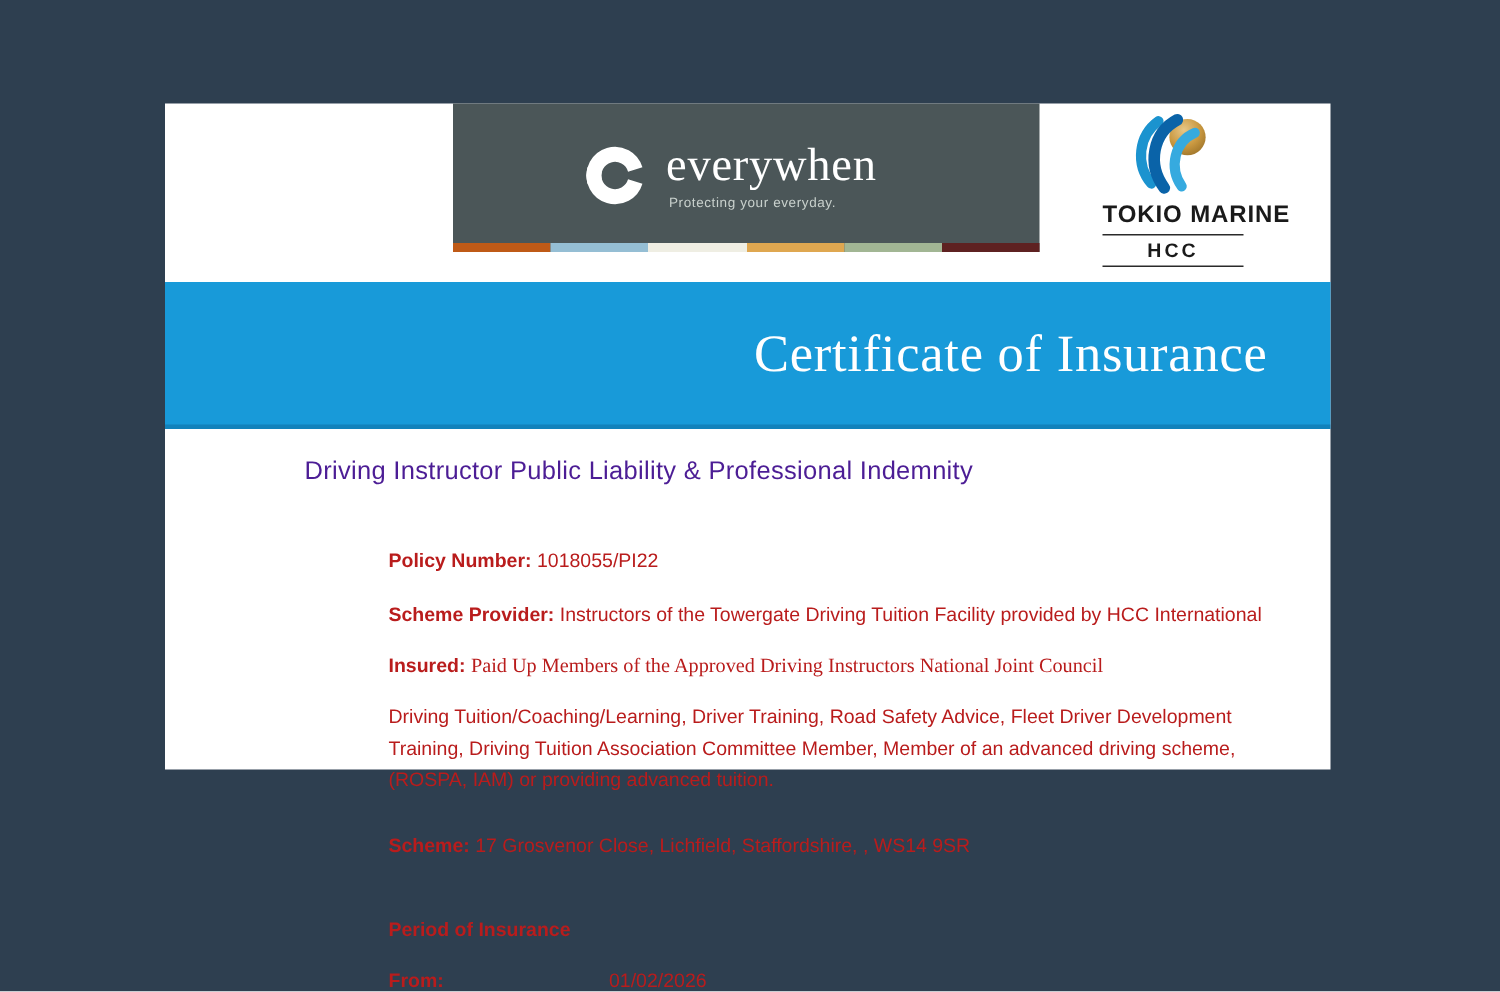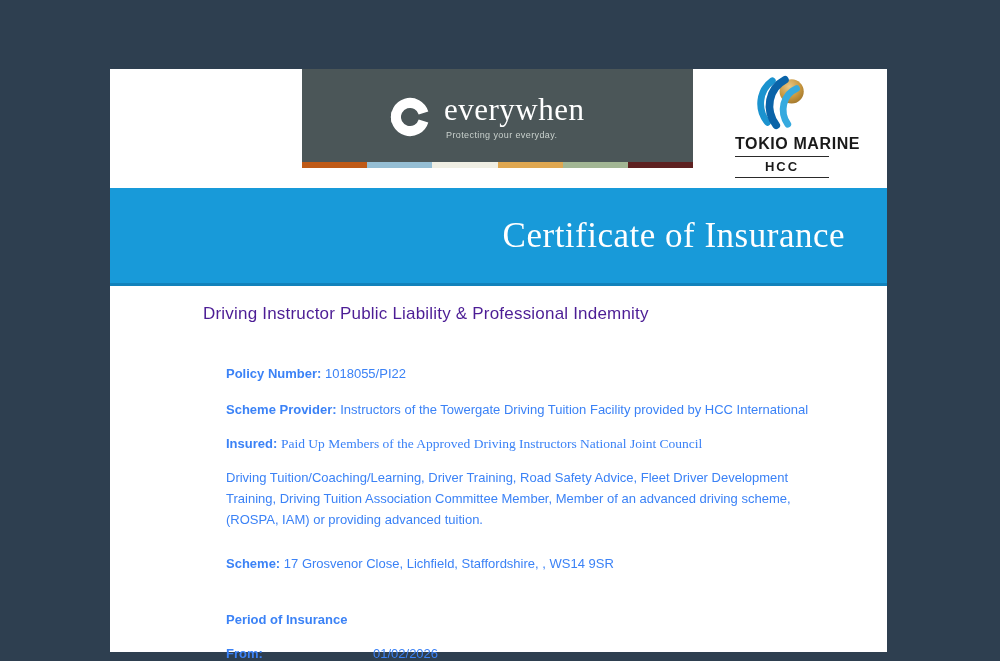--- a/index.html
+++ b/index.html
@@ -2,21 +2,21 @@
 <html><head>
 <meta charset="utf-8">
 <style>
   * { margin:0; padding:0; box-sizing:border-box; }
   html,body { width:1000px; height:661px; overflow:hidden; }
   body { font-family:"Liberation Sans", sans-serif; }
 
   .stage { position:relative; width:1000px; height:661px; }
 
   .paper {
-    position:absolute; left:110px; top:69px; width:777px; height:583px;
+    position:absolute; left:110px; top:69px; width:777px; height:444px;
     background:#ffffff;
   }
 
   
   .ew-box {
     position:absolute; left:192px; top:0; width:391px; height:99px;
   }
   .ew-row { position:absolute; left:88px; top:24px; display:flex; align-items:flex-start; }
   .ew-icon { width:40px; height:40px; margin-top:4px; }
   .ew-text { margin-left:14px; }
@@ -50,21 +50,21 @@
   .banner-title {
     font-family:"Liberation Serif", serif; font-size:35px; color:#ffffff;
     text-align:right; padding-right:42px; line-height:95px; letter-spacing:0.5px;
   }
 
   
   .doc-heading {
     position:absolute; left:93px; top:235px;
     font-size:17px; letter-spacing:0.2px;
   }
-  .field { position:absolute; left:76px; font-size:13px; color:#3b82f6; line-height:21px;padding-left:40px; }
+  .field { position:absolute; left:109px; font-size:13px; color:#b91c1c; line-height:21px;padding-left:40px; }
   .field .lbl { font-weight:bold; }
   .f-policy   { top:294px; }
   .f-scheme   { top:330px; }
   .f-insured  { top:364px; }
   .f-insured .serif-val { font-family:"Liberation Serif", serif; font-size:13.5px; }
   .f-business { top:398px; width:615px; }
   .f-address  { top:484px; }
   .f-period   { top:540px; font-weight:bold; }
   .f-from     { top:574px; width:500px; }
   .f-from .from-value { position:absolute; left:187px; top:0; }

